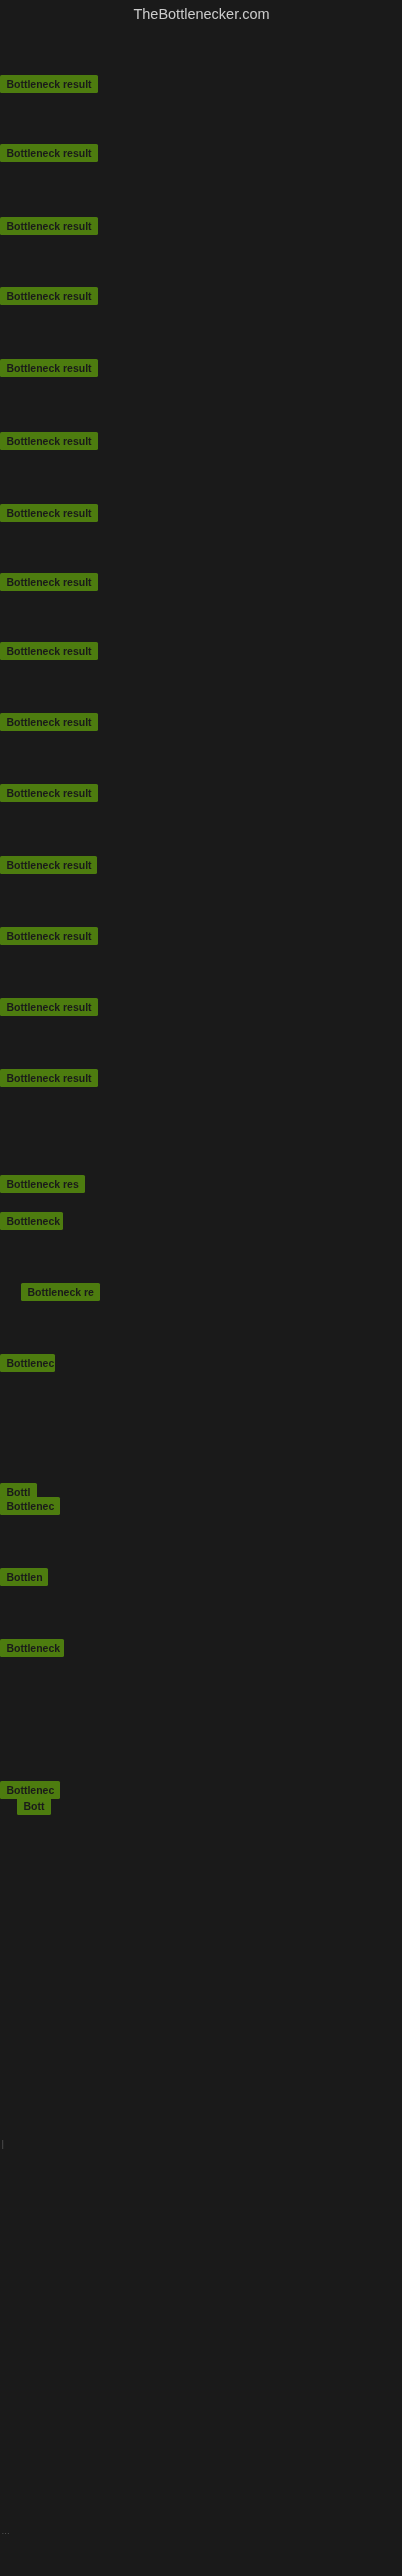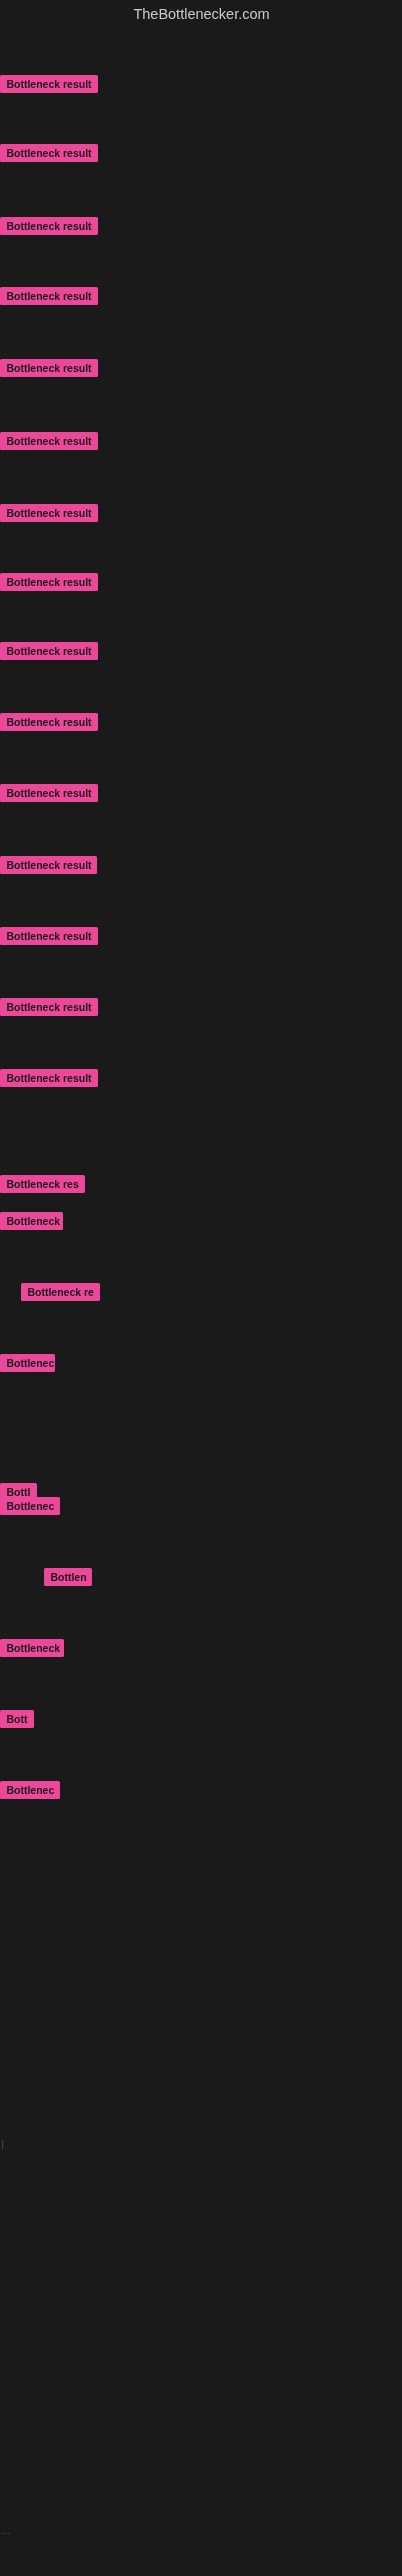--- a/index.html
+++ b/index.html
@@ -28,21 +28,21 @@
       position: relative;
       width: 403px;
     }
 
     .bottleneck-item {
       position: absolute;
       left: 0;
     }
 
     .bottleneck-badge {
-      background-color: #ec4899;
+      background-color: #4d7c0f;
       color: #1a1a1a;
       font-size: 10.5px;
       font-weight: bold;
       padding: 3.2px 6.4px;
       display: inline-block;
       border-radius: 1.6px;
       white-space: nowrap;
       overflow: hidden;
     }
 
@@ -75,20 +75,20 @@
     <div class="bottleneck-item" style="top: 827px;"><span class="bottleneck-badge" style="max-width: 97px;">Bottleneck result</span></div>
     <div class="bottleneck-item" style="top: 898px;"><span class="bottleneck-badge" style="max-width: 103px;">Bottleneck result</span></div>
     <div class="bottleneck-item" style="top: 969px;"><span class="bottleneck-badge" style="max-width: 103px;">Bottleneck result</span></div>
     <div class="bottleneck-item" style="top: 1040px;"><span class="bottleneck-badge" style="max-width: 103px;">Bottleneck result</span></div>
     <div class="bottleneck-item" style="top: 1112px;"><span class="bottleneck-badge" style="max-width: 87px; margin-top: 34px;">Bottleneck res</span></div>
     <div class="bottleneck-item" style="top: 1183px;"><span class="bottleneck-badge" style="max-width: 63px;">Bottleneck</span></div>
     <div class="bottleneck-item" style="top: 1254px; margin-left: 21px;"><span class="bottleneck-badge" style="max-width: 79px;">Bottleneck re</span></div>
     <div class="bottleneck-item" style="top: 1325px;"><span class="bottleneck-badge" style="max-width: 55px;">Bottlenec</span></div>
     <div class="bottleneck-item" style="top: 1454px;"><span class="bottleneck-badge" style="max-width: 40px;">Bottl</span></div>
     <div class="bottleneck-item" style="top: 1468px;"><span class="bottleneck-badge" style="max-width: 60px;">Bottlenec</span></div>
-    <div class="bottleneck-item" style="top: 1539px; margin-left: 44px;"><span class="bottleneck-badge" style="max-width: 48px;">Bottlen</span></div>
+    <div class="bottleneck-item" style="top: 1539px;"><span class="bottleneck-badge" style="max-width: 48px;">Bottlen</span></div>
     <div class="bottleneck-item" style="top: 1610px;"><span class="bottleneck-badge" style="max-width: 64px;">Bottleneck</span></div>
-    <div class="bottleneck-item" style="top: 1681px;"><span class="bottleneck-badge" style="max-width: 34px;">Bott</span></div>
+    <div class="bottleneck-item" style="top: 1768px; padding-left: 17px;"><span class="bottleneck-badge" style="max-width: 34px;">Bott</span></div>
     <div class="bottleneck-item" style="top: 1752px;"><span class="bottleneck-badge" style="max-width: 60px;">Bottlenec</span></div>
     <div class="small-mark" style="top: 2109px;">|</div>
     <div class="small-mark" style="top: 2496px;">...</div>
   </div>
 
 
 </body></html>

